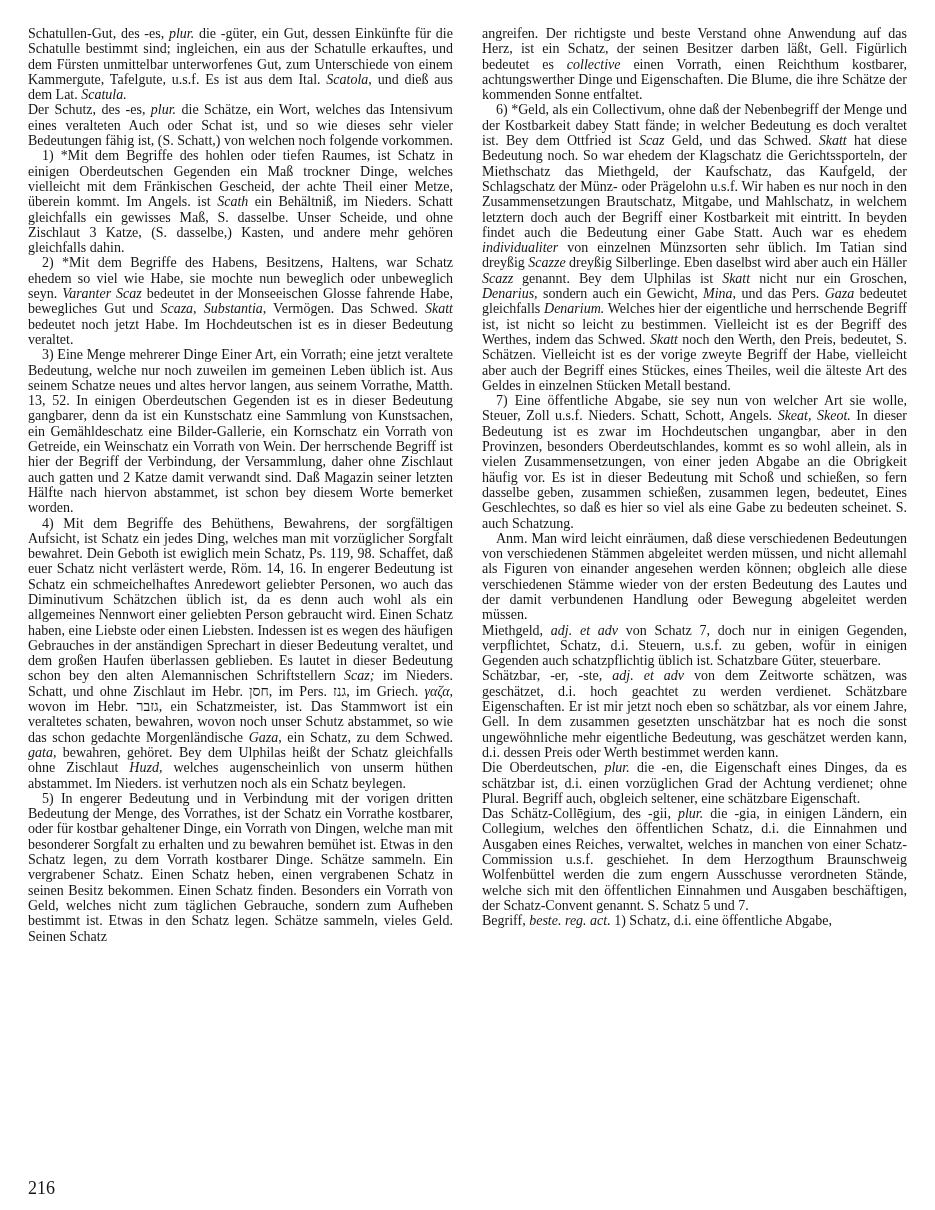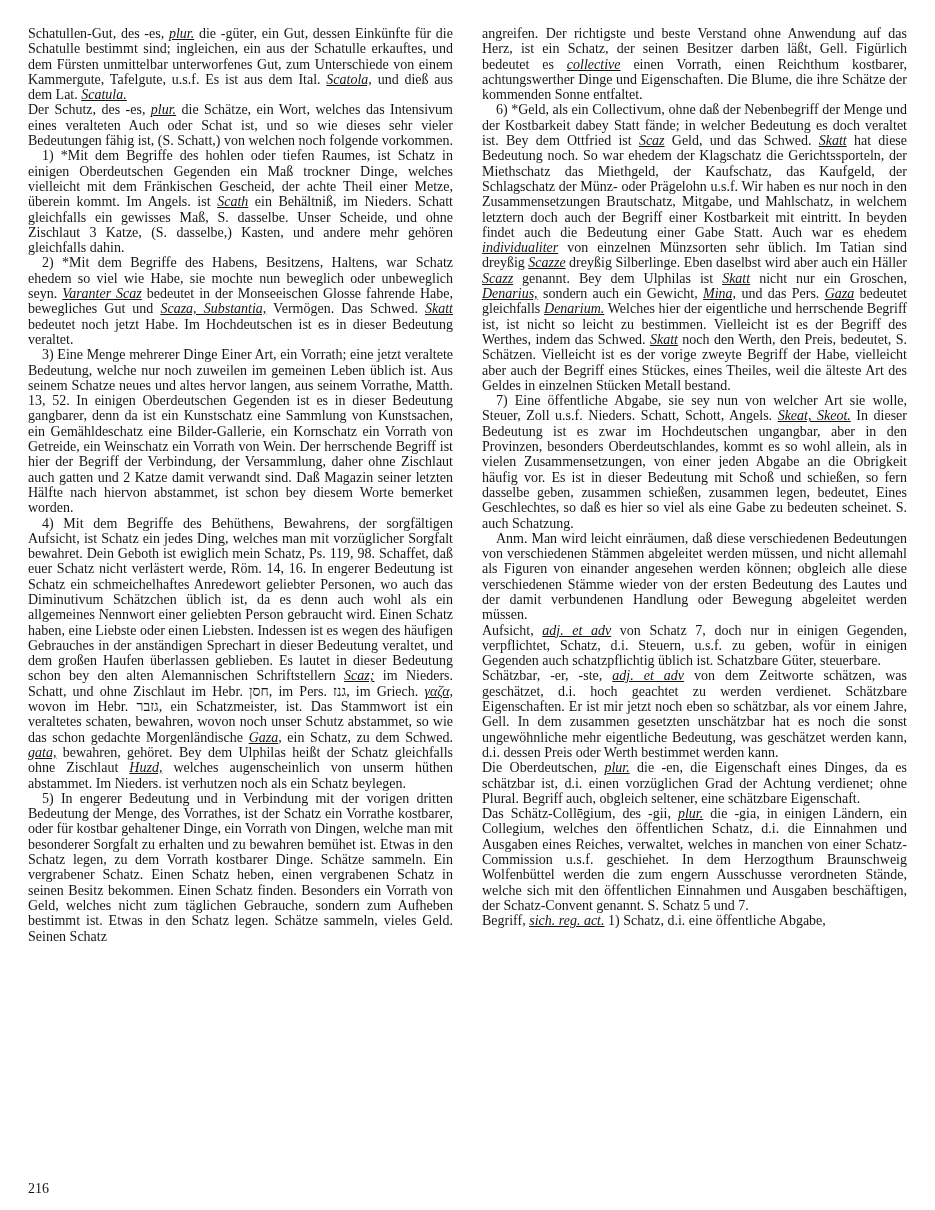--- a/index.html
+++ b/index.html
@@ -32,26 +32,26 @@
     overflow-wrap: break-word;
   }
   p.para {
     margin: 0;
     padding: 0;
   }
   p.para.indent {
     text-indent: 14px;
   }
   .b { font-weight: normal; }
-  .i { font-style: italic; text-decoration: underline; }
+  .i { font-style: italic; }
   .page-number {
     position: absolute;
     left: 28px;
     bottom: 14px;
-    font-size: 14px;
+    font-size: 18px;
     color: #151515;
   }
 </style>
 </head>
 <body>
 
 <div class="page">
   <div class="columns">
     <div class="col">
         <p class="para"><span class="b">Schatullen-Gut</span><span class="n">, des -es, </span><span class="i">plur.</span><span class="n"> die -güter, ein Gut, dessen Einkünfte für die Schatulle bestimmt sind; ingleichen, ein aus der Schatulle erkauftes, und dem Fürsten unmittelbar unterworfenes Gut, zum Unterschiede von einem Kammergute, Tafelgute, u.s.f. Es ist aus dem Ital. </span><span class="i">Scatola,</span><span class="n"> und dieß aus dem Lat. </span><span class="i">Scatula.</span></p>
@@ -60,21 +60,21 @@
         <p class="para indent"><span class="n">2) *Mit dem Begriffe des Habens, Besitzens, Haltens, war Schatz ehedem so viel wie Habe, sie mochte nun beweglich oder unbeweglich seyn. </span><span class="i">Varanter Scaz</span><span class="n"> bedeutet in der Monseeischen Glosse fahrende Habe, bewegliches Gut und </span><span class="i">Scaza, Substantia,</span><span class="n"> Vermögen. Das Schwed. </span><span class="i">Skatt</span><span class="n"> bedeutet noch jetzt Habe. Im Hochdeutschen ist es in dieser Bedeutung veraltet.</span></p>
         <p class="para indent"><span class="n">3) Eine Menge mehrerer Dinge Einer Art, ein Vorrath; eine jetzt veraltete Bedeutung, welche nur noch zuweilen im gemeinen Leben üblich ist. Aus seinem Schatze neues und altes hervor langen, aus seinem Vorrathe, Matth. 13, 52. In einigen Oberdeutschen Gegenden ist es in dieser Bedeutung gangbarer, denn da ist ein Kunstschatz eine Sammlung von Kunstsachen, ein Gemähldeschatz eine Bilder-Gallerie, ein Kornschatz ein Vorrath von Getreide, ein Weinschatz ein Vorrath von Wein. Der herrschende Begriff ist hier der Begriff der Verbindung, der Versammlung, daher ohne Zischlaut auch gatten und 2 Katze damit verwandt sind. Daß Magazin seiner letzten Hälfte nach hiervon abstammet, ist schon bey diesem Worte bemerket worden.</span></p>
         <p class="para indent"><span class="n">4) Mit dem Begriffe des Behüthens, Bewahrens, der sorgfältigen Aufsicht, ist Schatz ein jedes Ding, welches man mit vorzüglicher Sorgfalt bewahret. Dein Geboth ist ewiglich mein Schatz, Ps. 119, 98. Schaffet, daß euer Schatz nicht verlästert werde, Röm. 14, 16. In engerer Bedeutung ist Schatz ein schmeichelhaftes Anredewort geliebter Personen, wo auch das Diminutivum Schätzchen üblich ist, da es denn auch wohl als ein allgemeines Nennwort einer geliebten Person gebraucht wird. Einen Schatz haben, eine Liebste oder einen Liebsten. Indessen ist es wegen des häufigen Gebrauches in der anständigen Sprechart in dieser Bedeutung veraltet, und dem großen Haufen überlassen geblieben. Es lautet in dieser Bedeutung schon bey den alten Alemannischen Schriftstellern </span><span class="i">Scaz;</span><span class="n"> im Nieders. Schatt, und ohne Zischlaut im Hebr. חסן, im Pers. גנז, im Griech. </span><span class="i">γαζα,</span><span class="n"> wovon im Hebr. גזבר, ein Schatzmeister, ist. Das Stammwort ist ein veraltetes schaten, bewahren, wovon noch unser Schutz abstammet, so wie das schon gedachte Morgenländische </span><span class="i">Gaza</span><span class="n">, ein Schatz, zu dem Schwed. </span><span class="i">gata,</span><span class="n"> bewahren, gehöret. Bey dem Ulphilas heißt der Schatz gleichfalls ohne Zischlaut </span><span class="i">Huzd,</span><span class="n"> welches augenscheinlich von unserm hüthen abstammet. Im Nieders. ist verhutzen noch als ein Schatz beylegen.</span></p>
         <p class="para indent"><span class="n">5) In engerer Bedeutung und in Verbindung mit der vorigen dritten Bedeutung der Menge, des Vorrathes, ist der Schatz ein Vorrathe kostbarer, oder für kostbar gehaltener Dinge, ein Vorrath von Dingen, welche man mit besonderer Sorgfalt zu erhalten und zu bewahren bemühet ist. Etwas in den Schatz legen, zu dem Vorrath kostbarer Dinge. Schätze sammeln. Ein vergrabener Schatz. Einen Schatz heben, einen vergrabenen Schatz in seinen Besitz bekommen. Einen Schatz finden. Besonders ein Vorrath von Geld, welches nicht zum täglichen Gebrauche, sondern zum Aufheben bestimmt ist. Etwas in den Schatz legen. Schätze sammeln, vieles Geld. Seinen Schatz</span></p>
       </div>
     <div class="col">
         <p class="para"><span class="n">angreifen. Der richtigste und beste Verstand ohne Anwendung auf das Herz, ist ein Schatz, der seinen Besitzer darben läßt, Gell. Figürlich bedeutet es </span><span class="i">collective</span><span class="n"> einen Vorrath, einen Reichthum kostbarer, achtungswerther Dinge und Eigenschaften. Die Blume, die ihre Schätze der kommenden Sonne entfaltet.</span></p>
         <p class="para indent"><span class="n">6) *Geld, als ein Collectivum, ohne daß der Nebenbegriff der Menge und der Kostbarkeit dabey Statt fände; in welcher Bedeutung es doch veraltet ist. Bey dem Ottfried ist </span><span class="i">Scaz</span><span class="n"> Geld, und das Schwed. </span><span class="i">Skatt</span><span class="n"> hat diese Bedeutung noch. So war ehedem der Klagschatz die Gerichtssporteln, der Miethschatz das Miethgeld, der Kaufschatz, das Kaufgeld, der Schlagschatz der Münz- oder Prägelohn u.s.f. Wir haben es nur noch in den Zusammensetzungen Brautschatz, Mitgabe, und Mahlschatz, in welchem letztern doch auch der Begriff einer Kostbarkeit mit eintritt. In beyden findet auch die Bedeutung einer Gabe Statt. Auch war es ehedem </span><span class="i">individualiter</span><span class="n"> von einzelnen Münzsorten sehr üblich. Im Tatian sind dreyßig </span><span class="i">Scazze</span><span class="n"> dreyßig Silberlinge. Eben daselbst wird aber auch ein Häller </span><span class="i">Scazz</span><span class="n"> genannt. Bey dem Ulphilas ist </span><span class="i">Skatt</span><span class="n"> nicht nur ein Groschen, </span><span class="i">Denarius,</span><span class="n"> sondern auch ein Gewicht, </span><span class="i">Mina,</span><span class="n"> und das Pers. </span><span class="i">Gaza</span><span class="n"> bedeutet gleichfalls </span><span class="i">Denarium.</span><span class="n"> Welches hier der eigentliche und herrschende Begriff ist, ist nicht so leicht zu bestimmen. Vielleicht ist es der Begriff des Werthes, indem das Schwed. </span><span class="i">Skatt</span><span class="n"> noch den Werth, den Preis, bedeutet, S. Schätzen. Vielleicht ist es der vorige zweyte Begriff der Habe, vielleicht aber auch der Begriff eines Stückes, eines Theiles, weil die älteste Art des Geldes in einzelnen Stücken Metall bestand.</span></p>
         <p class="para indent"><span class="n">7) Eine öffentliche Abgabe, sie sey nun von welcher Art sie wolle, Steuer, Zoll u.s.f. Nieders. Schatt, Schott, Angels. </span><span class="i">Skeat, Skeot.</span><span class="n"> In dieser Bedeutung ist es zwar im Hochdeutschen ungangbar, aber in den Provinzen, besonders Oberdeutschlandes, kommt es so wohl allein, als in vielen Zusammensetzungen, von einer jeden Abgabe an die Obrigkeit häufig vor. Es ist in dieser Bedeutung mit Schoß und schießen, so fern dasselbe geben, zusammen schießen, zusammen legen, bedeutet, Eines Geschlechtes, so daß es hier so viel als eine Gabe zu bedeuten scheinet. S. auch Schatzung.</span></p>
         <p class="para indent"><span class="n">Anm. Man wird leicht einräumen, daß diese verschiedenen Bedeutungen von verschiedenen Stämmen abgeleitet werden müssen, und nicht allemahl als Figuren von einander angesehen werden können; obgleich alle diese verschiedenen Stämme wieder von der ersten Bedeutung des Lautes und der damit verbundenen Handlung oder Bewegung abgeleitet werden müssen.</span></p>
-        <p class="para"><span class="b">Aufsicht</span><span class="n">, </span><span class="i">adj. et adv</span><span class="n"> von Schatz 7, doch nur in einigen Gegenden, verpflichtet, Schatz, d.i. Steuern, u.s.f. zu geben, wofür in einigen Gegenden auch schatzpflichtig üblich ist. Schatzbare Güter, steuerbare.</span></p>
+        <p class="para"><span class="b">Miethgeld</span><span class="n">, </span><span class="i">adj. et adv</span><span class="n"> von Schatz 7, doch nur in einigen Gegenden, verpflichtet, Schatz, d.i. Steuern, u.s.f. zu geben, wofür in einigen Gegenden auch schatzpflichtig üblich ist. Schatzbare Güter, steuerbare.</span></p>
         <p class="para"><span class="b">Schätzbar</span><span class="n">, -er, -ste, </span><span class="i">adj. et adv</span><span class="n"> von dem Zeitworte schätzen, was geschätzet, d.i. hoch geachtet zu werden verdienet. Schätzbare Eigenschaften. Er ist mir jetzt noch eben so schätzbar, als vor einem Jahre, Gell. In dem zusammen gesetzten unschätzbar hat es noch die sonst ungewöhnliche mehr eigentliche Bedeutung, was geschätzet werden kann, d.i. dessen Preis oder Werth bestimmet werden kann.</span></p>
         <p class="para"><span class="b">Die Oberdeutschen</span><span class="n">, </span><span class="i">plur.</span><span class="n"> die -en, die Eigenschaft eines Dinges, da es schätzbar ist, d.i. einen vorzüglichen Grad der Achtung verdienet; ohne Plural. Begriff auch, obgleich seltener, eine schätzbare Eigenschaft.</span></p>
         <p class="para"><span class="b">Das Schätz-Collēgium</span><span class="n">, des -gii, </span><span class="i">plur.</span><span class="n"> die -gia, in einigen Ländern, ein Collegium, welches den öffentlichen Schatz, d.i. die Einnahmen und Ausgaben eines Reiches, verwaltet, welches in manchen von einer Schatz-Commission u.s.f. geschiehet. In dem Herzogthum Braunschweig Wolfenbüttel werden die zum engern Ausschusse verordneten Stände, welche sich mit den öffentlichen Einnahmen und Ausgaben beschäftigen, der Schatz-Convent genannt. S. Schatz 5 und 7.</span></p>
-        <p class="para"><span class="b">Begriff</span><span class="n">, </span><span class="i">sich. reg. act.</span><span class="n"> 1) Schatz, d.i. eine öffentliche Abgabe,</span></p>
+        <p class="para"><span class="b">Begriff</span><span class="n">, </span><span class="i">beste. reg. act.</span><span class="n"> 1) Schatz, d.i. eine öffentliche Abgabe,</span></p>
       </div>
   </div>
   <div class="page-number">216</div>
 </div>
 
 </body></html>

